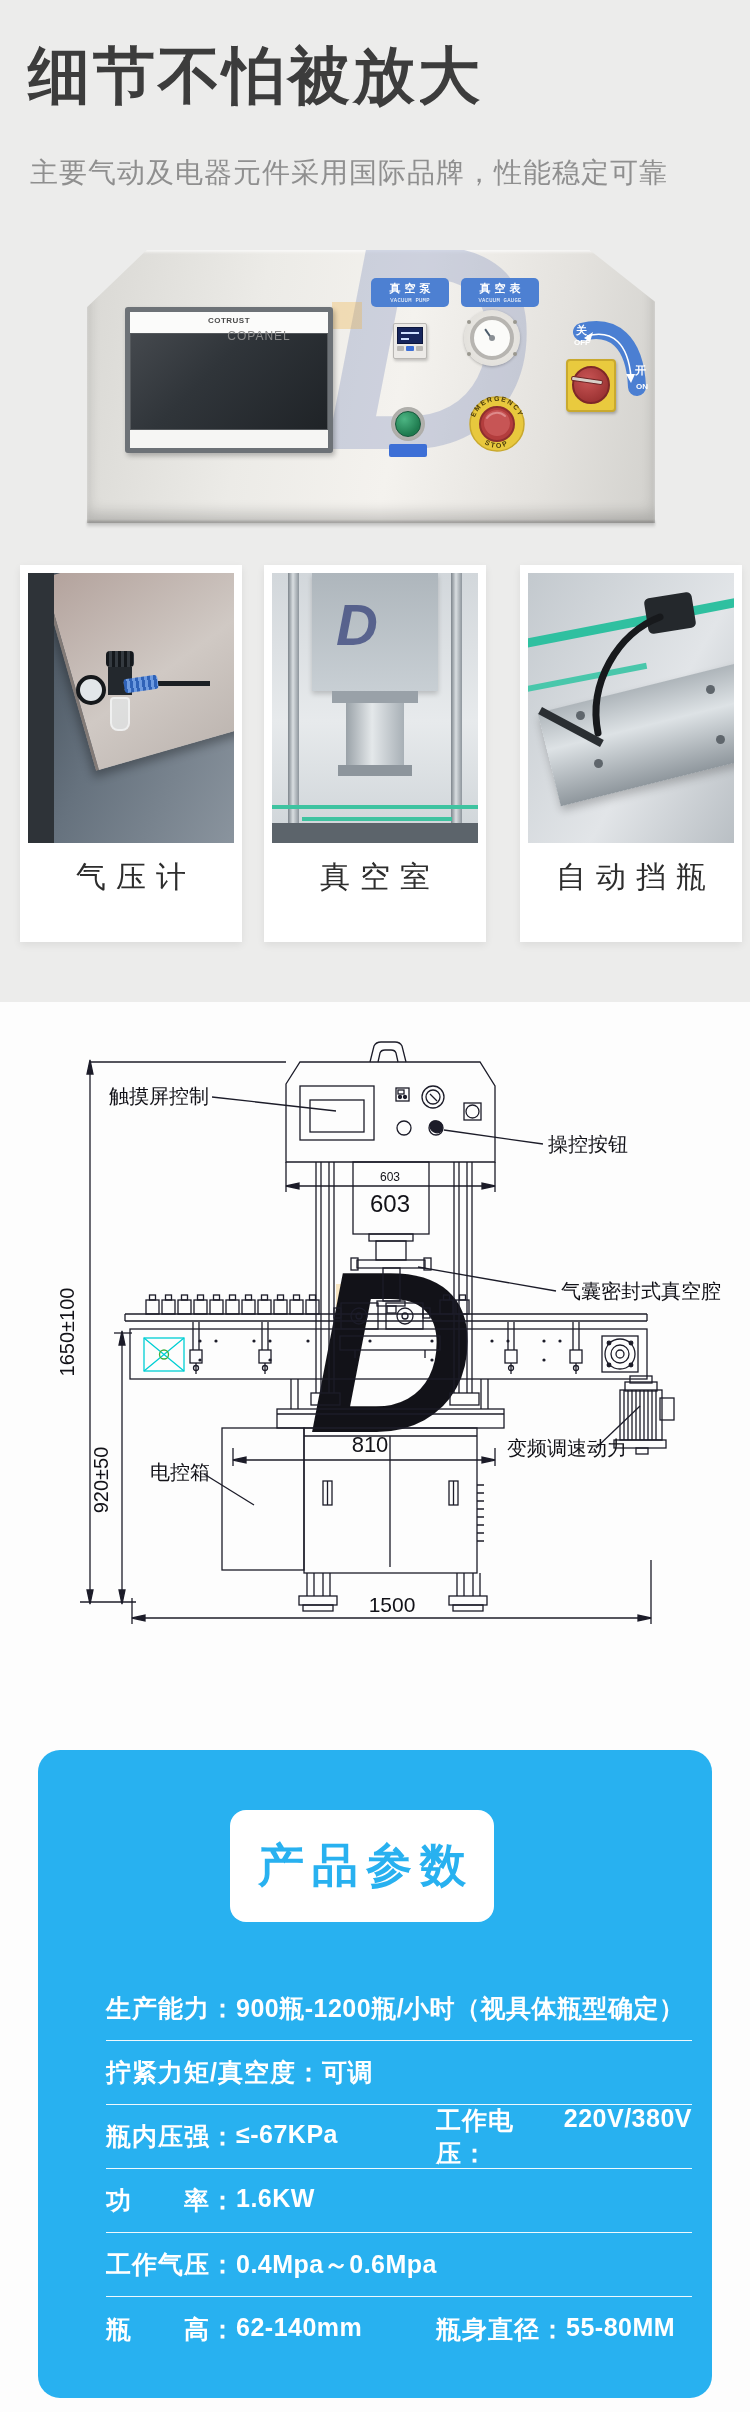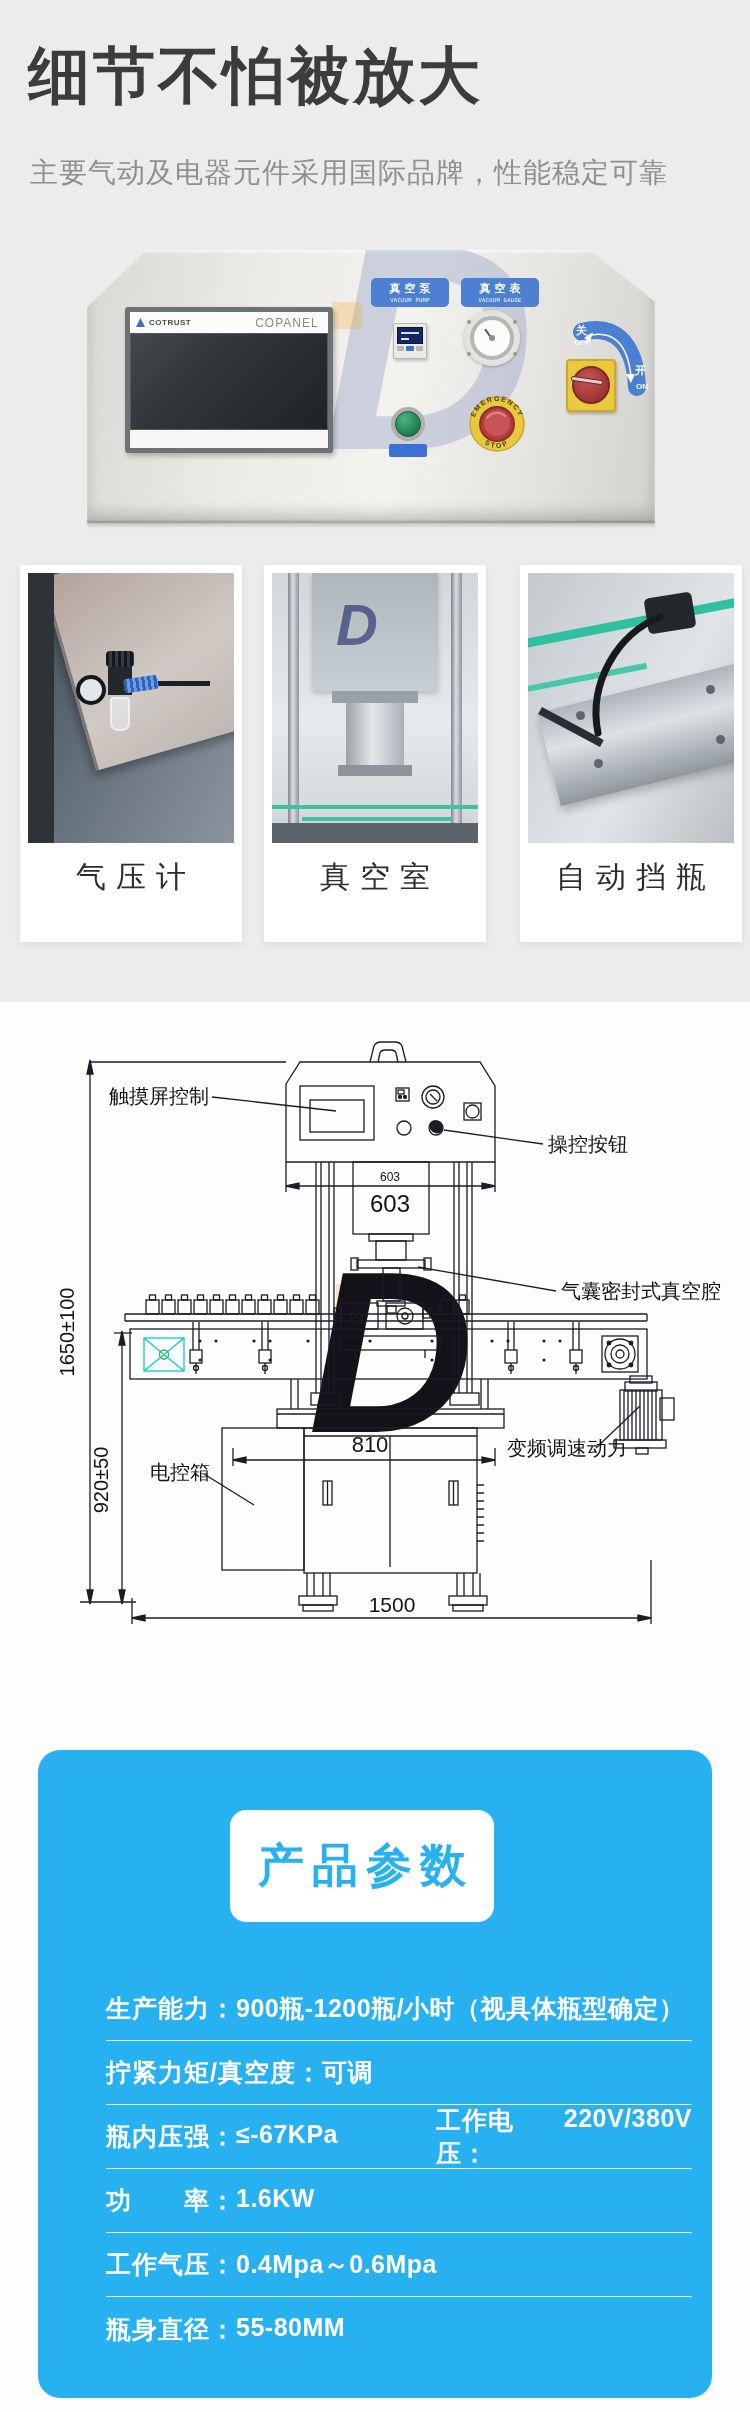--- a/index.html
+++ b/index.html
@@ -16,21 +16,21 @@
     clip-path:polygon(0 21%,10.5% 0,88.5% 0,100% 19%,100% 100%,0 100%);
     box-shadow:inset 0 -10px 14px rgba(0,0,0,.18), inset 0 2px 3px rgba(255,255,255,.8); }
   .panel-shadow { position:absolute; left:87px; top:521px; width:568px; height:7px;
     background:linear-gradient(rgba(60,60,60,.35),rgba(60,60,60,0)); filter:blur(1px); }
   .wm-d { position:absolute; left:235px; top:-50px; font-size:295px; font-weight:700; font-style:italic;
     color:rgba(128,142,188,.33); line-height:1; z-index:1; }
   .wm-orange { position:absolute; left:245px; top:52px; width:30px; height:27px; background:rgba(238,178,64,.32); z-index:1; }
 
   .hmi { position:absolute; left:38px; top:57px; width:208px; height:146px; z-index:2;
     background:#cbcac7; border:5px solid #6d7277; border-radius:3px; box-shadow:2px 3px 5px rgba(0,0,0,.25); }
-  .hmi-head { height:21px; background:#fbfbfa; display:flex; align-items:center; padding:0 6px; gap:4px; }
+  .hmi-head { height:21px; background:#fbfbfa; display:flex; align-items:center; padding:0 6px; gap:4px;flex-direction:column; }
   .hmi-logo { width:9px; height:9px; background:#3c6fc0; clip-path:polygon(50% 0,100% 100%,0 100%); }
   .hmi-brand { font-size:8px; font-weight:700; color:#4a4a4a; letter-spacing:.5px; }
   .hmi-model { font-size:12px; color:#8a8a8a; margin-left:60px; letter-spacing:1px; }
   .hmi-screen { height:97px; background:linear-gradient(135deg,#45494e 0%,#30353a 40%,#1f2327 100%);
     border:1px solid #55595d; }
   .hmi-foot { height:18px; background:#f6f6f4; }
 
   .tag { position:absolute; width:78px; height:29px; background:#4d80d2; border-radius:5px; z-index:2;
     display:flex; flex-direction:column; align-items:center; justify-content:center; color:#fff;font-family:Liberation Mono, monospace; }
   .tag .cn { font-size:11px; letter-spacing:4px; font-weight:700; text-indent:4px; }
@@ -537,20 +537,24 @@
           <span class="val">1.6KW</span>
         </span>
       </div>
       <div class="prow line">
         <span class="cell1" style="flex:0 0 auto;">
           <span class="lab">工作气压：</span>
           <span class="val">0.4Mpa～0.6Mpa</span>
         </span>
       </div>
       <div class="prow">
+        <span class="cell1">
+          <span class="lab">瓶　　高：</span>
+          <span class="val">62-140mm</span>
+        </span>
         <span class="cell2">
           <span class="lab">瓶身直径：</span>
           <span class="val">55-80MM</span>
         </span>
       </div>
     </div>
   </div>
 
 </div>
 

